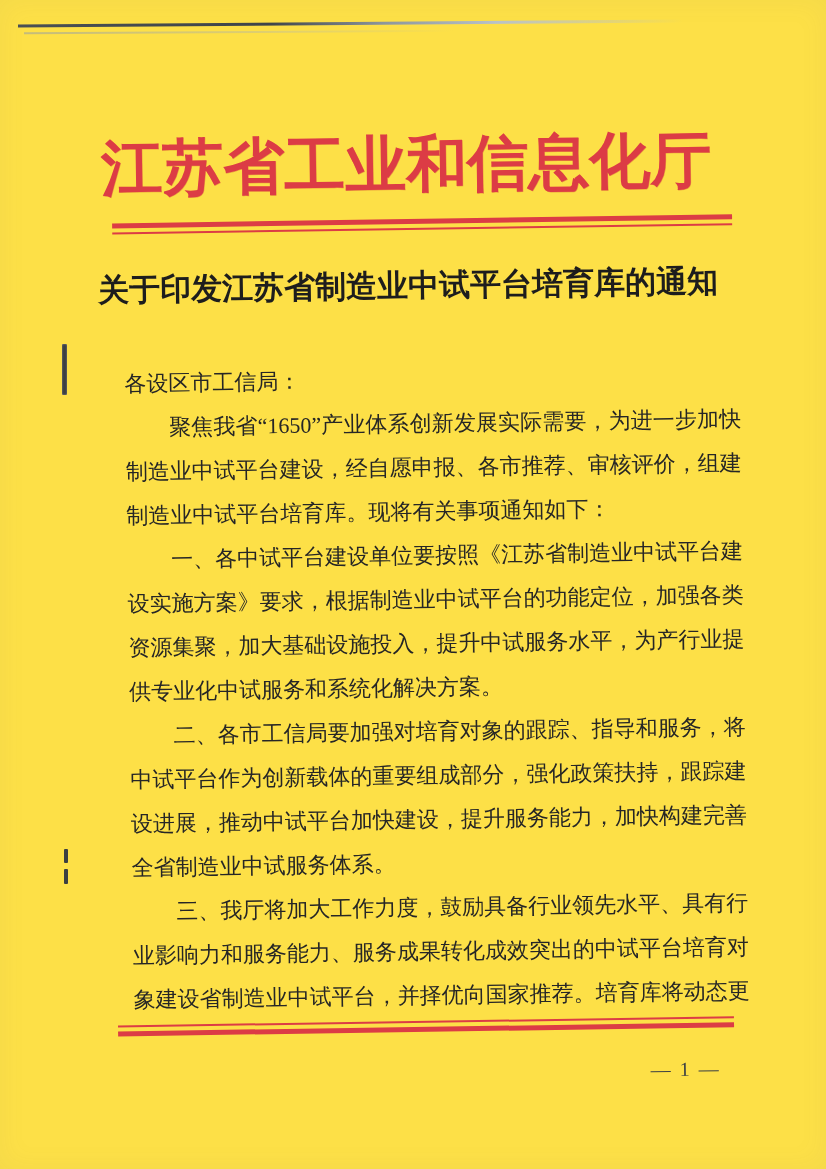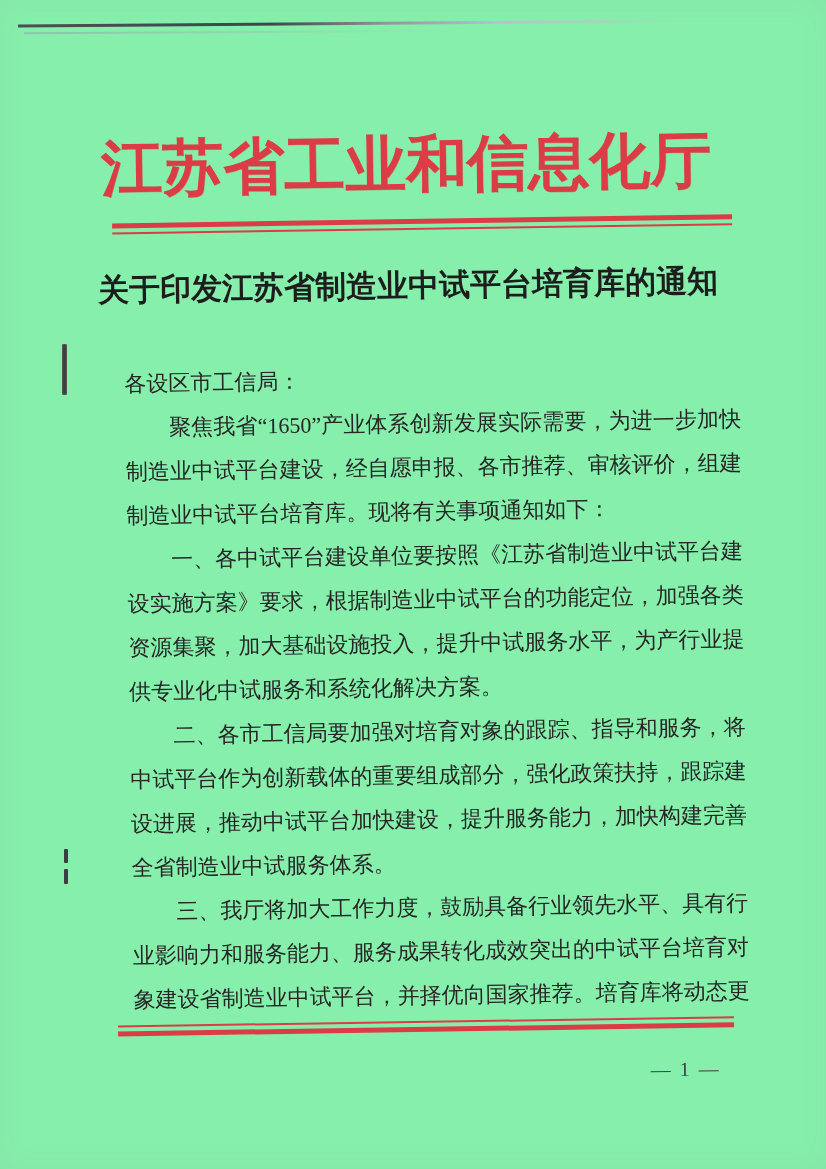--- a/index.html
+++ b/index.html
@@ -7,21 +7,21 @@
   html, body { margin: 0; padding: 0; }
   body {
     width: 826px; height: 1169px;
     background: #fbfbfa;
     overflow: hidden;
     font-family: "Liberation Serif", "DejaVu Serif", serif;
     position: relative;
   }
   .page {
     position: absolute; inset: 0;
-    background: #86efac;
+    background: #fde047;
     box-shadow: inset 0 0 28px rgba(120,120,115,0.07);
   }
   
   .content {
     position: absolute; left: 0; top: 0;
     width: 826px; height: 1169px;
     transform: rotate(-0.85deg);
     transform-origin: 413px 620px;
   }
   .agency {

